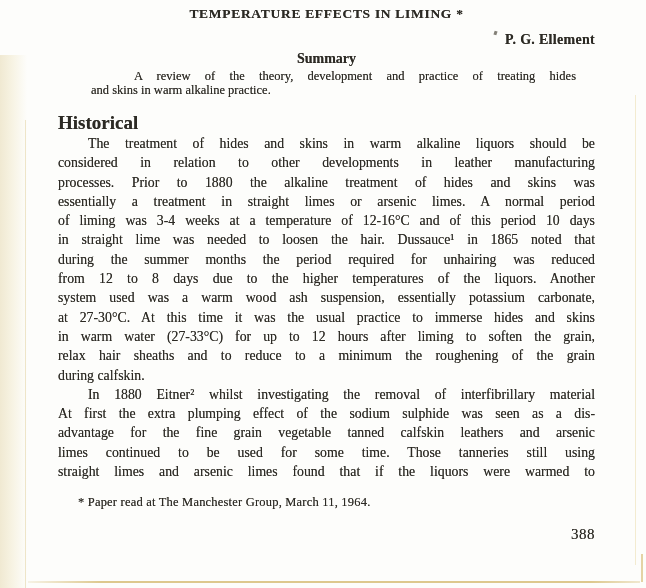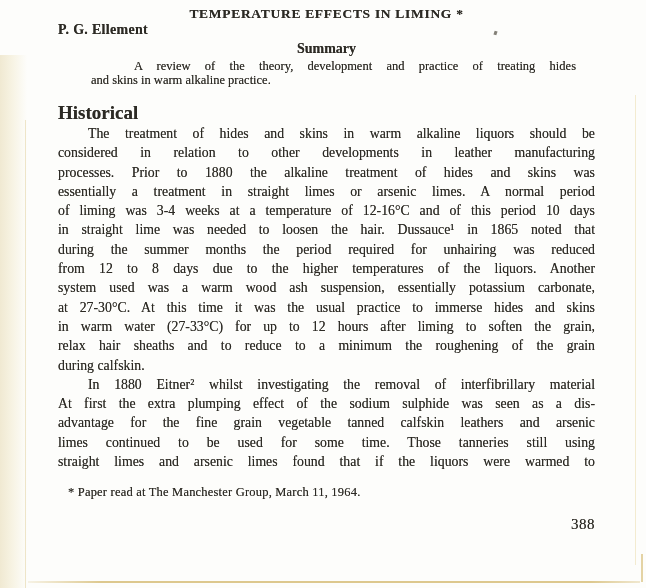--- a/index.html
+++ b/index.html
@@ -62,22 +62,22 @@
     text-shadow: 0 0 0.45px rgba(44, 42, 36, 0.65);
   }
   .title {
     margin-top: 6px;
     text-align: center;
     font-weight: bold;
     font-size: 13.5px;
     letter-spacing: 0.7px;
   }
   .author {
-    margin-top: 0;
-    text-align: left;
+    margin-top: 10px;
+    text-align: right;
     font-weight: bold;
     font-size: 14px;
     letter-spacing: 0.3px;
   }
   .summary-heading {
     margin-top: 3px;
     text-align: center;
     font-weight: bold;
     font-size: 14px;
   }
@@ -101,21 +101,21 @@
   .tline {
     line-height: 19.3px;
     text-align: justify;
     text-align-last: justify;
     white-space: normal;
   }
   .tline.indent { text-indent: 30px; }
   .tline.lastline { text-align-last: left; }
   .footnote {
     margin-top: 14px;
-    margin-left: 10px;
+    margin-left: 20px;
     font-size: 12.5px;
     letter-spacing: 0.2px;
   }
   .page-number {
     margin-top: 16px;
     text-align: right;
     font-size: 15px;
     letter-spacing: 0.5px;
   }
 </style>

